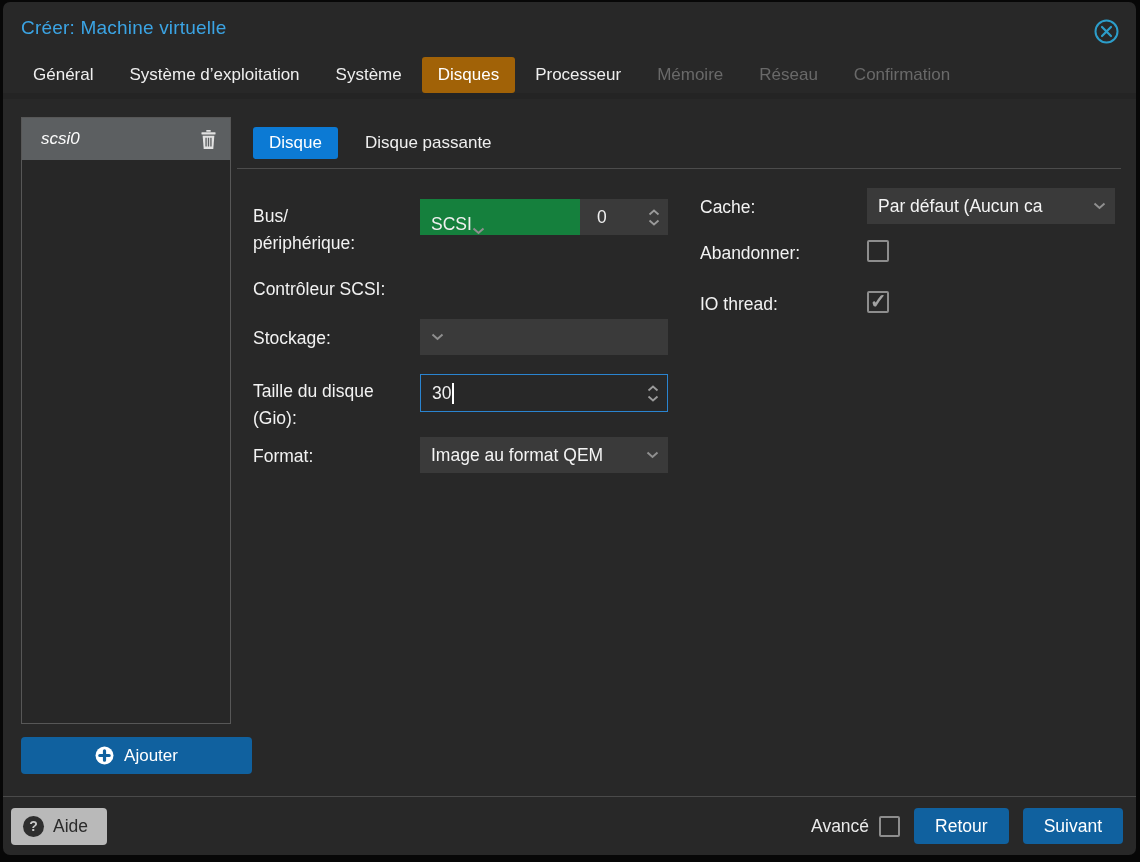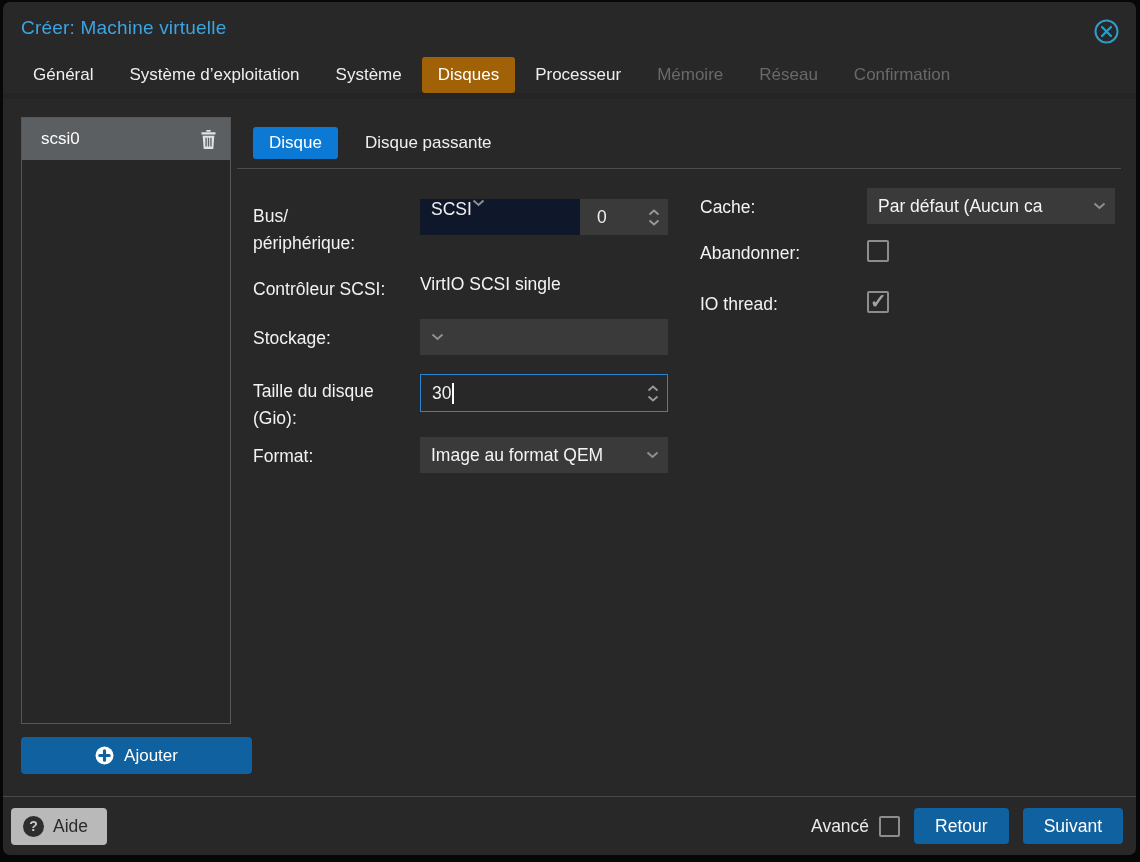--- a/index.html
+++ b/index.html
@@ -28,21 +28,21 @@
   .tab.active{ background:#a16207; color:#fff; }
   .tab.disabled{ color:#696969; cursor:default; }
   
   .body-row{ flex:1; display:flex; padding:0 15px 0 18px; position:relative; }
   .sidebar-col{ width:210px; flex:none; display:flex; flex-direction:column; padding-top:18px; }
   .disk-list{ border:1px solid #575757; height:607px; background:#272727; }
   .disk-item{
     height:42px; background:#5c5f61; display:flex; align-items:center;
     padding:0 13px 0 19px; cursor:pointer;
   }
-  .disk-item-label{ font-size:17px; color:#fdfdfd; }
+  .disk-item-label{ font-size:17px; color:#fdfdfd;font-style:italic; }
   .trash{ margin-left:auto; line-height:0; cursor:pointer; }
   .add-btn{
     margin-top:13px; height:37px; width:231px; background:#10619f; border:none;
     border-radius:4px; color:#fff; font-size:17px; font-family:inherit;
     display:flex; align-items:center; justify-content:center; gap:10px; cursor:pointer;
   }
   .main-col{ flex:1; padding-top:28px; margin-left:6px; }
   .subtabs{ display:flex; align-items:center; padding-left:16px; }
   .subtab{ font-size:17px; color:#efefef; padding:6px 16px; margin-right:11px; border-radius:3px; cursor:pointer; }
   .subtab.active{ background:#0c7ad4; color:#fff; }
@@ -55,21 +55,21 @@
   .lbl{ width:167px; flex:none; font-size:17.5px; color:#f2f2f2; line-height:27px; padding-top:4px; }
   .lbl.oneline{ padding-top:6px; }
   .ctrl{ width:248px; flex:none; }
   .field{
     height:36px; background:#3a3a3a; display:flex; align-items:center;
     padding:0 9px 0 11px; font-size:17.5px; color:#f4f4f4; cursor:pointer;
   }
   .field .val{ flex:1; white-space:nowrap; overflow:hidden; }
   .plaintext{ font-size:17.5px; color:#f4f4f4; padding-top:4px; }
   .busfield{ display:flex; width:248px; }
-  .bus-select{ flex:1; height:36px; background:#0f172a; display:flex; align-items:flex-start; padding:0 10px 0 11px; font-size:17.5px; cursor:pointer; }
+  .bus-select{ flex:1; height:36px; background:#15803d; display:flex; align-items:flex-end; padding:0 10px 0 11px; font-size:17.5px; cursor:pointer; }
   .bus-spin{ width:88px; height:36px; background:#3a3a3a; display:flex; align-items:center; padding:0 8px 0 17px; font-size:17.5px; cursor:pointer; }
   .updown{ margin-left:auto; display:flex; flex-direction:column; gap:3px; align-items:center; cursor:pointer; }
   .numinput{
     height:38px; width:248px; background:#282828; border:1px solid #2a84d0;
     display:flex; align-items:center; padding:0 8px 0 11px; font-size:17.5px; cursor:text;gap:24px;
   }
   .numinput .val{ flex:1; display:flex; align-items:center; }
   .caret{ display:inline-block; width:1.5px; height:21px; background:#fff; margin-left:1px; animation:blink 1.1s steps(1) infinite; }
   @keyframes blink{ 50%{opacity:0;} }
   .checkbox{
@@ -202,21 +202,20 @@
                         <path d="M1.5 1.5L6 5.5l4.5-4" fill="none" stroke="#9a9a9a" stroke-width="1.8"></path>
                       </svg>
                   </span>
                 </span>
               </div>
             </div>
           </div>
 
           <div class="frow mb-ctl">
             <div class="lbl oneline">Contrôleur SCSI:</div>
-            <div class="ctrl plaintext">VirtIO SCSI single</div>
           </div>
 
           <div class="frow mb-sto">
             <div class="lbl oneline">Stockage:</div>
             <div class="ctrl field">
               <span class="icon">
                 <svg width="13" height="8" viewBox="0 0 13 8">
                     <path d="M1.5 1.5l5 4.5 5-4.5" fill="none" stroke="#8f8f8f" stroke-width="2"></path>
                   </svg>
               </span>

